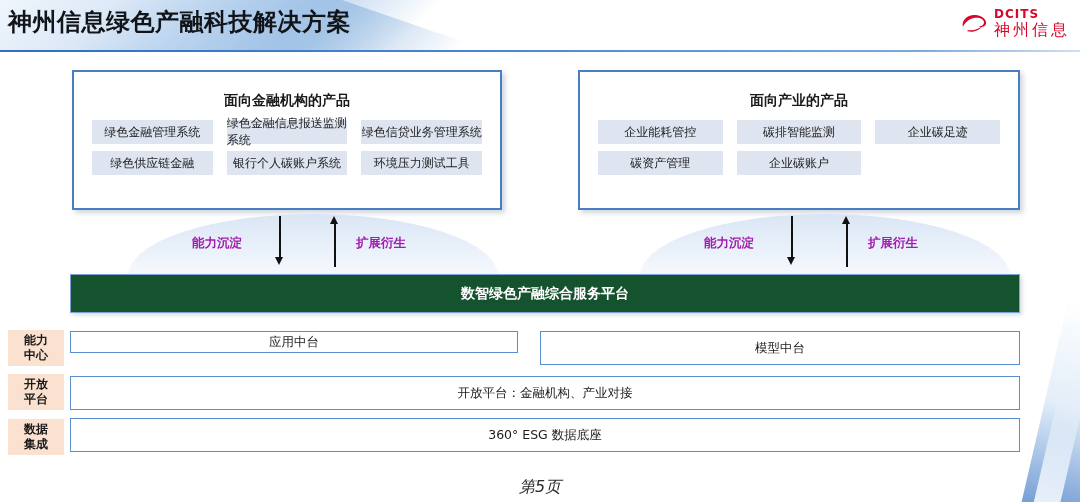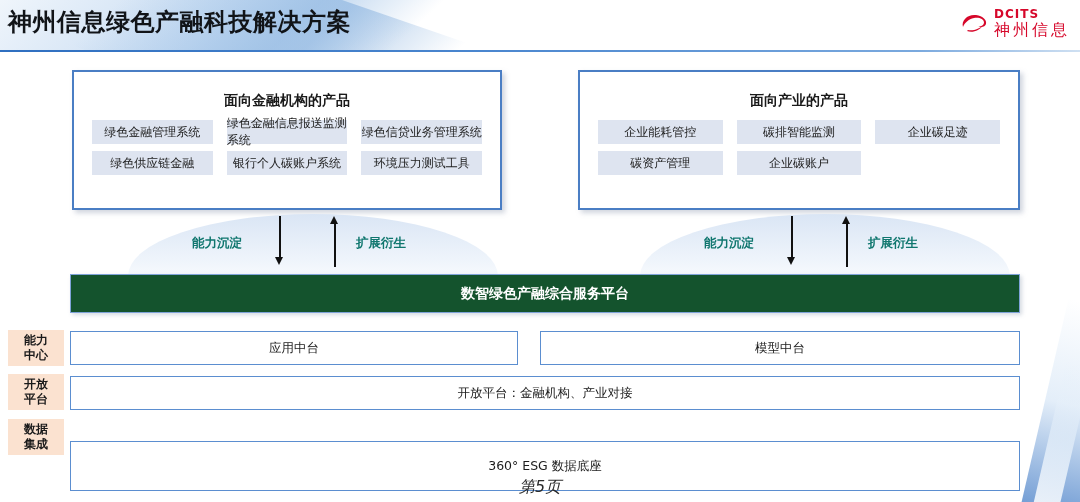--- a/index.html
+++ b/index.html
@@ -136,21 +136,21 @@
   
   .dome {
     position: absolute;
     border-radius: 50% 50% 0 0 / 100% 100% 0 0;
     background: linear-gradient(180deg, rgba(216,228,244,0.95) 0%, rgba(238,244,251,0.95) 75%, rgba(246,249,253,0.9) 100%);
     pointer-events: none;
   }
   .arrow-grp { position: absolute; }
   .arrow-lbl {
     position: absolute;
-    font-size: 12.5px; font-weight: 700; color: #0f766e;
+    font-size: 12.5px; font-weight: 700; color: #a21caf;
     white-space: nowrap;
   }
   .arrow-line {
     position: absolute; width: 1.6px; background: #111;
   }
   .arrow-head-down, .arrow-head-up {
     position: absolute; width: 0; height: 0;
     border-left: 4.5px solid transparent;
     border-right: 4.5px solid transparent;
   }
@@ -261,22 +261,22 @@
     <div class="arrow-line" style="left:151px; top:2px; height:44px;"></div>
     <div class="arrow-head-down" style="left:147px; top:43px;"></div>
 
     <div class="arrow-lbl" style="left:228px; top:21px;">扩展衍生</div>
     <div class="arrow-line" style="left:206px; top:9px; height:44px;"></div>
     <div class="arrow-head-up" style="left:202px; top:2px;"></div>
   </div>
 
   <div class="platform-bar" style="left:70px; top:274px; width:950px; height:39px;">数智绿色产融综合服务平台</div>
 
-  <div class="row-box" style="left:70px; top:331px; width:448px; height:34px;">应用中台</div>
+  <div class="row-box" style="left:70px; top:331px; width:448px; height:22px;">应用中台</div>
   <div class="row-box" style="left:540px; top:331px; width:480px; height:34px;">模型中台</div>
 
   <div class="row-box" style="left:70px; top:376px; width:950px; height:34px;">开放平台：金融机构、产业对接</div>
 
-  <div class="row-box" style="left:70px; top:441px; width:950px; height:50px;">360° ESG 数据底座</div>
+  <div class="row-box" style="left:70px; top:418px; width:950px; height:34px;">360° ESG 数据底座</div>
 
   <div class="footer">第5页</div>
 
 </div>
 
 </body></html>

